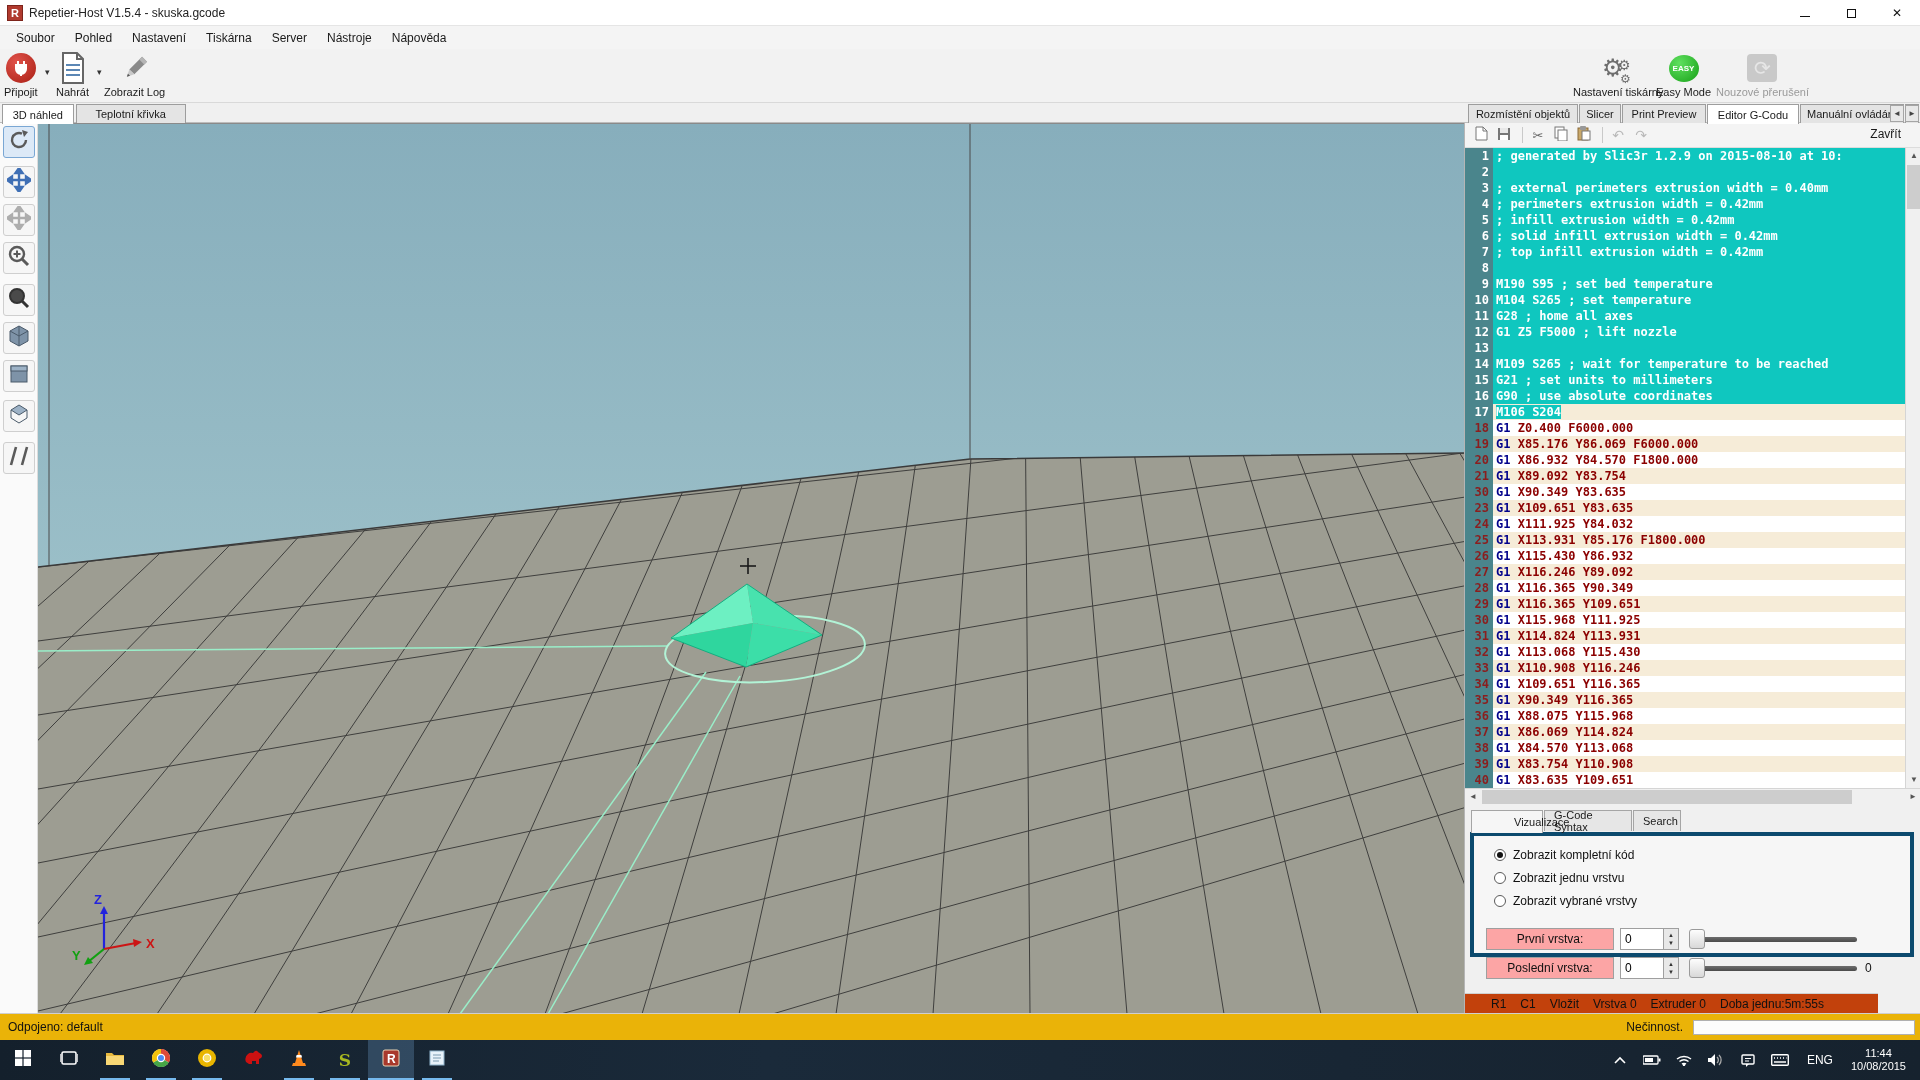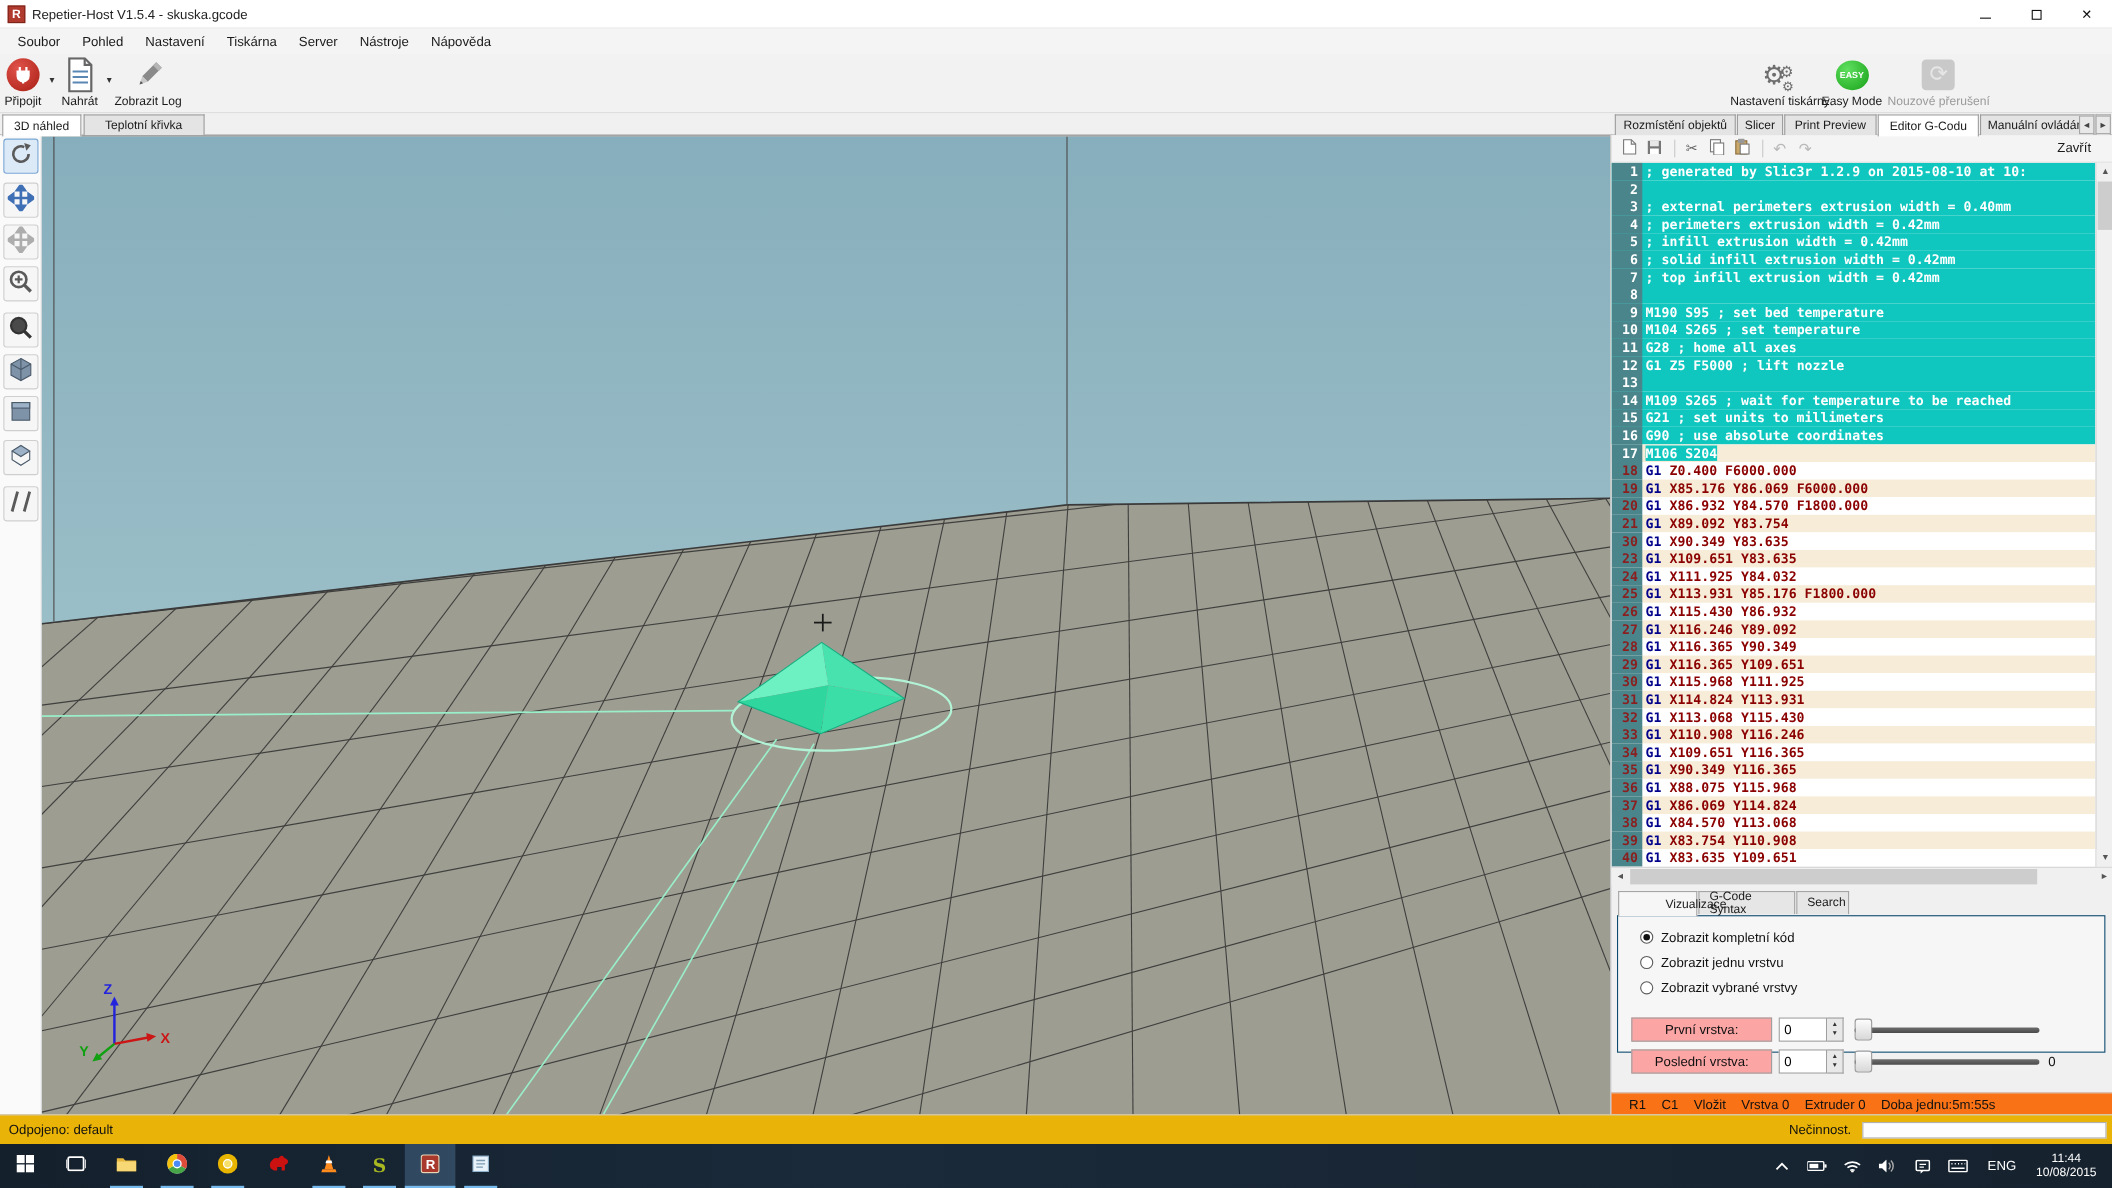--- a/index.html
+++ b/index.html
@@ -66,34 +66,34 @@
   #vscroll { position:absolute; left:440px; top:25px; width:16px; height:640px; background:#f0f0f0; border-left:1px solid #d5d5d5; }
   .scr-arrow { position:absolute; left:0; width:16px; height:16px; font-size:8px; color:#555; text-align:center; line-height:16px; background:#f0f0f0; }
   #vthumb { position:absolute; left:1px; top:17px; width:14px; height:44px; background:#cdcdcd; }
   #hscroll { position:absolute; left:0; top:665px; width:456px; height:17px; background:#f0f0f0; border-top:1px solid #d5d5d5; }
   #hthumb { position:absolute; left:17px; top:1px; width:370px; height:14px; background:#cdcdcd; }
 
   
   #vizpanel { position:absolute; left:0; top:682px; width:456px; height:188px; background:#f0f0f0; }
   .viz-tab { position:absolute; top:5px; height:21px; font-size:11px; padding:0 9px; display:flex; align-items:center; background:#e6e6e6; border:1px solid #a5a5a5; border-bottom:none; color:#1a1a1a; }
   .viz-tab.active { background:#f6f6f6; z-index:2; height:23px; }
-  #viz-box { position:absolute; left:5px; top:27px; width:444px; height:125px; border:1px solid #0c4a6e; background:#f6f6f6; }
+  #viz-box { position:absolute; left:5px; top:27px; width:444px; height:125px; border:4px solid #0c4a6e; background:#f6f6f6; }
   .radio-row { position:absolute; left:20px; display:flex; align-items:center; font-size:12px; color:#111; }
   .radio { width:12px; height:12px; border-radius:50%; border:1px solid #5a5a5a; background:#fff; margin-right:7px; position:relative; }
   .radio.checked:after { content:""; position:absolute; left:2px; top:2px; width:6px; height:6px; border-radius:50%; background:#111; }
   .layer-row { position:absolute; left:12px; display:flex; align-items:center; }
   .layer-btn { width:128px; height:22px; background:#fca5a5; border:1px solid #9f9f9f; font-size:12px; color:#111; display:flex; align-items:center; justify-content:center; }
   .spin { width:44px; height:22px; border:1px solid #9f9f9f; background:#fff; font-size:12px; padding-left:4px; line-height:20px; margin-left:6px; color:#000; }
   .spin-arrows { width:15px; height:22px; border:1px solid #9f9f9f; border-left:none; background:#e8e8e8; font-size:6px; color:#333; display:flex; flex-direction:column; align-items:center; justify-content:space-evenly; }
   .slider { position:relative; width:168px; height:20px; margin-left:10px; }
   .slider .track { position:absolute; left:0; top:8px; width:100%; height:5px; border-radius:3px; background:linear-gradient(180deg,#6d6d6d,#4a4a4a); }
   .slider .thumb { position:absolute; left:0; top:0; width:16px; height:20px; border-radius:3px; background:linear-gradient(180deg,#fdfdfd,#d8d8d8); border:1px solid #9a9a9a; }
   .slider-val { font-size:12px; color:#111; margin-left:8px; }
 
-  #ed-status { position:absolute; left:0; top:870px; width:456px; height:20px; background:#f97316; border-top:1px solid #d0d0d0; display:flex; align-items:center; font-size:12px; color:#111; padding-left:16px; }
+  #ed-status { position:absolute; left:0; top:870px; width:413px; height:20px; background:#c2410c; border-top:1px solid #d0d0d0; display:flex; align-items:center; font-size:12px; color:#111; padding-left:26px; }
   #ed-status span { margin-right:14px; white-space:nowrap; }
 
   
   #statusbar { position:absolute; left:0; top:1013px; width:1920px; height:27px; background:#eab308; border-top:1px solid #cfcfcf; display:flex; align-items:center; font-size:12px; color:#111; }
   #status-left { margin-left:8px; }
   #status-right { position:absolute; right:5px; display:flex; align-items:center; }
   #progressbar { width:222px; height:15px; background:#fdfdfd; border:1px solid #b0b0b0; margin-left:10px; }
 
   
   #taskbar { position:absolute; left:0; top:1040px; width:1920px; height:40px; background:linear-gradient(90deg,#14202c,#1a2a3a 40%,#16222e); display:flex; align-items:center; }

